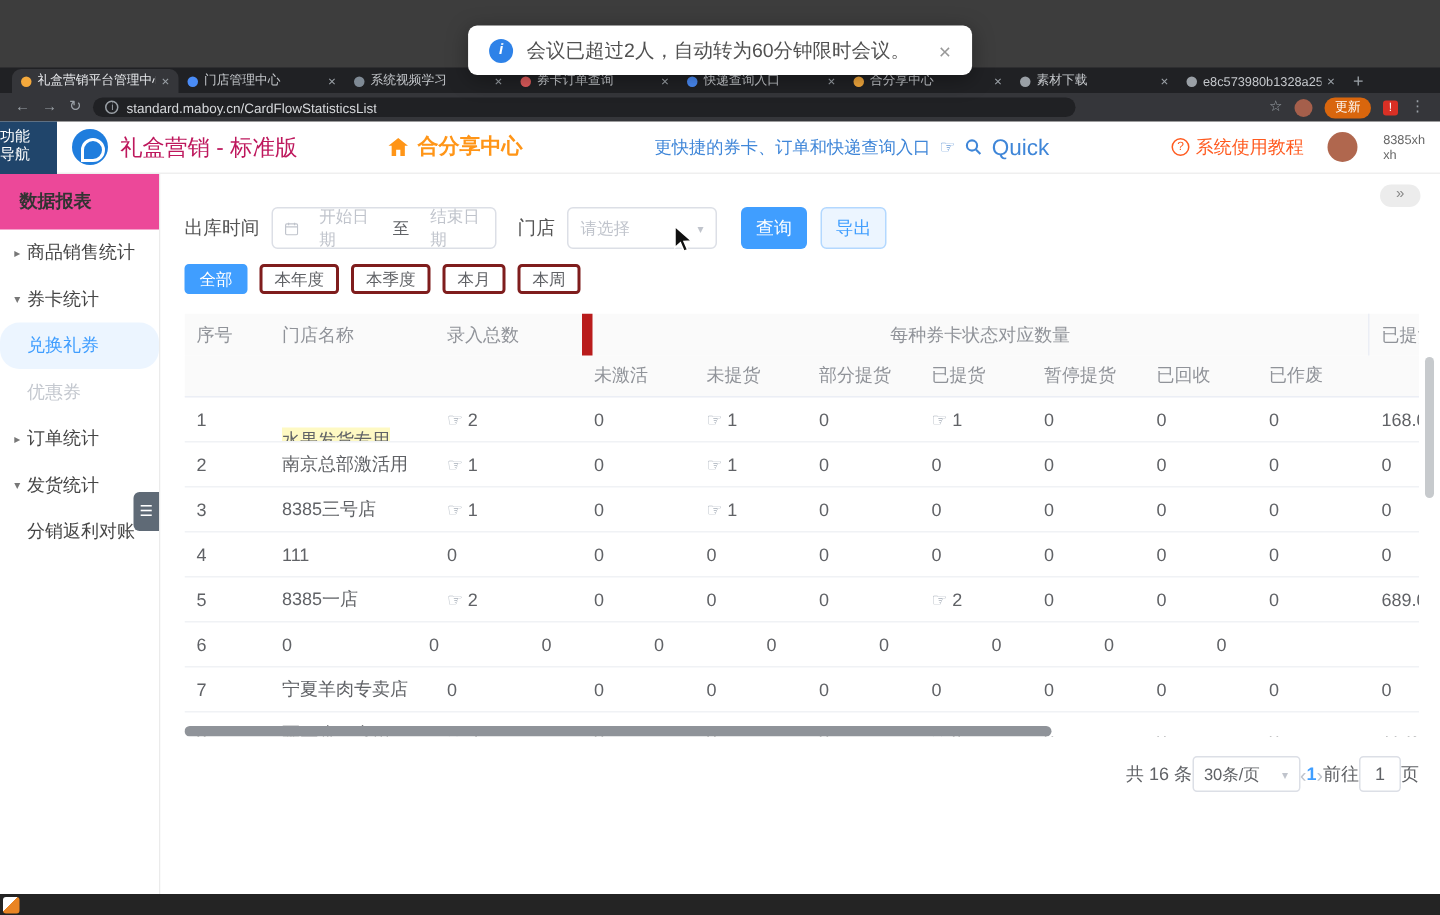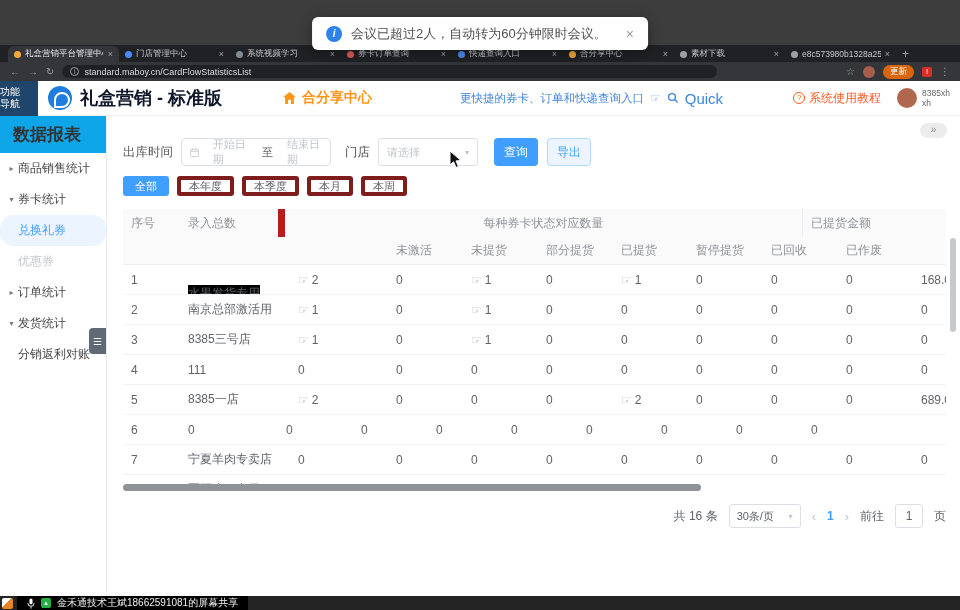--- a/index.html
+++ b/index.html
@@ -26,37 +26,37 @@
   .update-pill{background:#d9660d;color:#fff;font-size:8.5px;padding:1px 7px;border-radius:8px;cursor:pointer;white-space:nowrap;}
   .badge{width:10px;height:10px;border-radius:2px;background:#d93025;color:#fff;font-size:8px;line-height:10px;text-align:center;}
 
   
   .app{position:absolute;top:81px;left:0;width:960px;height:515px;background:#fff;}
   .app-header{height:35px;border-bottom:1px solid #efefef;display:flex;align-items:center;}
   .func-nav{width:38px;height:35px;background:#20456b;color:#fff;font-size:10px;line-height:12px;text-align:left;padding-top:5px;cursor:pointer;flex:none;}
   .brand{display:flex;align-items:center;gap:8px;margin-left:10px;flex:none;}
   .brand-logo{width:24px;height:24px;border-radius:50%;background:#1f7ddd;position:relative;flex:none;}
   .brand-logo::after{content:"";position:absolute;left:6px;top:6px;width:12px;height:12px;border:2px solid #fff;border-radius:50% 50% 50% 0;}
-  .brand-name{font-size:18px;font-weight:bold;color:#0f172a;white-space:nowrap;}
+  .brand-name{font-size:15px;font-weight:normal;color:#be185d;white-space:nowrap;}
   .share-center{margin-left:60px;color:#ff9517;font-size:14px;font-weight:bold;display:flex;align-items:center;gap:5px;cursor:pointer;flex:none;}
   .quick-wrap{margin-left:88px;display:flex;align-items:center;gap:6px;flex:none;}
   .quick-tip{color:#3f86d8;font-size:11.5px;white-space:nowrap;}
   .hand-ic{color:#6f9fd8;font-size:12px;}
   .quick-label{color:#3f86d8;font-size:15px;cursor:pointer;}
   .tutorial{margin-left:auto;display:flex;align-items:center;gap:4px;color:#ff5a1f;font-size:12px;cursor:pointer;white-space:nowrap;}
   .tut-ic{width:12px;height:12px;border:1px solid #ff5a1f;border-radius:50%;font-size:8px;line-height:10px;text-align:center;flex:none;}
-  .user-block{display:flex;align-items:center;gap:5px;margin:0 10px 0 16px;flex:none;}
+  .user-block{display:flex;align-items:center;gap:17px;margin:0 10px 0 16px;flex:none;}
   .avatar{width:20px;height:20px;border-radius:50%;background:#b0674e;cursor:pointer;}
   .user-name{font-size:8.5px;color:#666;line-height:10px;}
 
   .app-body{display:flex;height:480px;position:relative;}
 
   
   .sidebar{width:107px;border-right:1px solid #ebebeb;position:relative;flex:none;background:#fff;}
-  .sb-title{height:37px;line-height:37px;background:#0ea5e9;font-size:17px;font-weight:bold;color:#333;padding-left:13px;}
+  .sb-title{height:37px;line-height:37px;background:#ec4899;font-size:12px;font-weight:bold;color:#333;padding-left:13px;}
   .sb-item{height:31px;font-size:12px;color:#454545;display:flex;align-items:center;cursor:pointer;white-space:nowrap;overflow:hidden;}
   .sb-item .caret{width:13px;font-size:8px;color:#777;margin-left:5px;text-align:center;flex:none;}
   .sb-item.l1{padding-left:18px;}
   .sb-item.active{color:#409eff;background:#ecf5ff;border-radius:13px;}
   .sb-item.muted{color:#c4c8cf;}
   .sb-handle{position:absolute;right:0;top:212px;width:17px;height:26px;background:#5f6a76;border-radius:4px 0 0 4px;color:#fff;display:flex;align-items:center;justify-content:center;font-size:10px;cursor:pointer;}
 
   
   .main{flex:1;position:relative;padding:10px 0 0 16px;overflow:hidden;background:#fff;}
   .mtabs{display:flex;gap:24px;height:28px;align-items:flex-start;font-size:13px;color:#333;}
@@ -68,40 +68,40 @@
   .flabel{margin-right:8px;white-space:nowrap;}
   .date-input{width:150px;height:28px;border:1px solid #dcdfe6;border-radius:4px;display:flex;align-items:center;padding:0 8px;gap:14px;color:#c0c4cc;font-size:11px;cursor:text;}
   .date-input .to{color:#606266;}
   .lbl-store{margin:0 8px 0 14px;}
   .select{width:100px;height:28px;border:1px solid #dcdfe6;border-radius:4px;display:flex;align-items:center;justify-content:space-between;padding:0 8px;color:#c0c4cc;font-size:11px;cursor:pointer;}
   .chev{color:#c0c4cc;font-size:8px;}
   .btn-primary{width:44px;height:28px;background:#409eff;color:#fff;border:0;border-radius:4px;font-size:12px;display:flex;align-items:center;justify-content:center;margin-left:16px;cursor:pointer;}
   .btn-plain{width:44px;height:28px;background:#ecf5ff;color:#409eff;border:1px solid #b3d8ff;border-radius:4px;font-size:12px;display:flex;align-items:center;justify-content:center;margin-left:9px;cursor:pointer;}
 
   .quick-row{margin-top:10px;display:flex;gap:8px;}
-  .qbtn{height:20px;padding:0 8px;border:4px solid #7f1d1d;border-radius:3px;font-size:11px;color:#606266;display:flex;align-items:center;background:#fff;cursor:pointer;white-space:nowrap;}
+  .qbtn{height:20px;padding:0 8px;border:2px solid #7f1d1d;border-radius:3px;font-size:11px;color:#606266;display:flex;align-items:center;background:#fff;cursor:pointer;white-space:nowrap;}
   .qbtn.active{background:#409eff;border-color:#409eff;color:#fff;}
 
   .table-wrap{margin-top:13px;margin-right:14px;height:282px;overflow:hidden;position:relative;font-size:12px;color:#606266;}
   .ttable{width:900px;}
   .trow{display:flex;}
   .tc{flex:none;padding:0 8px;display:flex;align-items:center;overflow:hidden;white-space:nowrap;}
   .w-serial{width:57px;} .w-name{width:110px;} .w-total{width:98px;} .w-st{width:75px;} .w-amt{width:110px;}
   .h1,.h2{background:#fafafa;color:#909399;height:28px;}
   .h1 .group{width:525px;display:flex;align-items:center;justify-content:center;border-left:7px solid #b91c1c;border-right:1px solid #ebeef5;}
   .h2{border-bottom:1px solid #ebeef5;}
   .subwrap{display:flex;}
   .tbody-row{height:30px;border-bottom:1px solid #f0f2f5;}
   .ptr{color:#a8b0ba;font-size:12px;margin-right:3px;}
-  .sel-hl{background:#000000;margin-top:28px;}
+  .sel-hl{background:#fef9c3;margin-top:28px;}
   .hscroll{position:absolute;left:0;bottom:0;width:100%;height:7px;background:#fff;}
   .hthumb{position:absolute;left:0;top:0;height:7px;width:578px;background:#8f9399;border-radius:4px;cursor:grab;}
   .vscroll{position:absolute;right:4px;top:122px;width:6px;height:94px;background:#c7cacd;border-radius:3px;cursor:grab;}
 
-  .pagination{margin-top:13px;margin-right:14px;display:flex;justify-content:flex-end;align-items:center;gap:11px;font-size:12px;color:#606266;}
+  .pagination{margin-top:13px;margin-right:14px;display:flex;justify-content:flex-end;align-items:center;font-size:12px;color:#606266;}
   .psize{width:72px;height:24px;border:1px solid #dcdfe6;border-radius:3px;display:flex;align-items:center;justify-content:space-between;padding:0 7px;font-size:11px;color:#606266;cursor:pointer;}
   .parrow{color:#c0c4cc;font-size:13px;cursor:pointer;}
   .pnum{color:#409eff;font-weight:bold;cursor:pointer;}
   .goto-input{width:28px;height:24px;border:1px solid #dcdfe6;border-radius:3px;display:flex;align-items:center;justify-content:center;font-size:12px;color:#606266;cursor:text;}
 
   
   .toast{position:absolute;top:17px;left:50%;transform:translateX(-50%);background:#fff;border-radius:6px;box-shadow:0 3px 14px rgba(0,0,0,.35);height:33px;display:flex;align-items:center;padding:0 14px;gap:9px;z-index:50;white-space:nowrap;}
   .toast-ic{width:16px;height:16px;border-radius:50%;background:#2e82e8;color:#fff;font-size:10px;font-weight:bold;font-style:italic;display:flex;align-items:center;justify-content:center;flex:none;}
   .toast-text{font-size:13px;color:#515151;}
   .toast-close{font-size:14px;color:#999;margin-left:10px;cursor:pointer;}
@@ -287,20 +287,21 @@
             <div class="qbtn">本年度</div>
             <div class="qbtn">本季度</div>
             <div class="qbtn">本月</div>
             <div class="qbtn">本周</div>
           </div>
 
         <div class="table-wrap">
           <div class="ttable">
             <div class="trow h1">
               <div class="tc w-serial">序号</div>
+              <div class="tc w-name">门店名称</div>
               <div class="tc w-total">录入总数</div>
               <div class="group">每种券卡状态对应数量</div>
               <div class="tc w-amt">已提货金额</div>
             </div>
             <div class="trow h2">
               <div class="tc w-serial"></div>
               <div class="tc w-name"></div>
               <div class="tc w-total"></div>
               <div class="subwrap">
                   <div class="tc w-st">未激活</div>
@@ -458,28 +459,19 @@
   </div>
 
   <div class="toast">
     <span class="toast-ic">i</span>
     <span class="toast-text">会议已超过2人，自动转为60分钟限时会议。</span>
     <span class="toast-close">×</span>
   </div>
 
   <div class="share-bar">
     <div class="corner-ic"></div>
-    <div class="share-pill">
-      <svg width="8" height="11" viewBox="0 0 10 14">
-          <rect x="3" y="0.5" width="4" height="7.5" rx="2" fill="#fff"></rect>
-          <path d="M1 6.5 a4 4 0 0 0 8 0" stroke="#fff" stroke-width="1.2" fill="none"></path>
-          <line x1="5" y1="11" x2="5" y2="13.5" stroke="#fff" stroke-width="1.2"></line>
-        </svg>
-      <span class="green-ic">▲</span>
-      <span class="share-text">金禾通技术王斌18662591081的屏幕共享</span>
-    </div>
   </div>
 
   <svg class="cursor" width="13" height="19" viewBox="0 0 13 19">
     <path d="M1 1 L1 15 L4.6 11.8 L7 17.5 L9.4 16.4 L7 10.9 L12 10.6 Z" fill="#111" stroke="#fff" stroke-width="1"></path>
   </svg>
 
 </div>
 
 </body></html>

